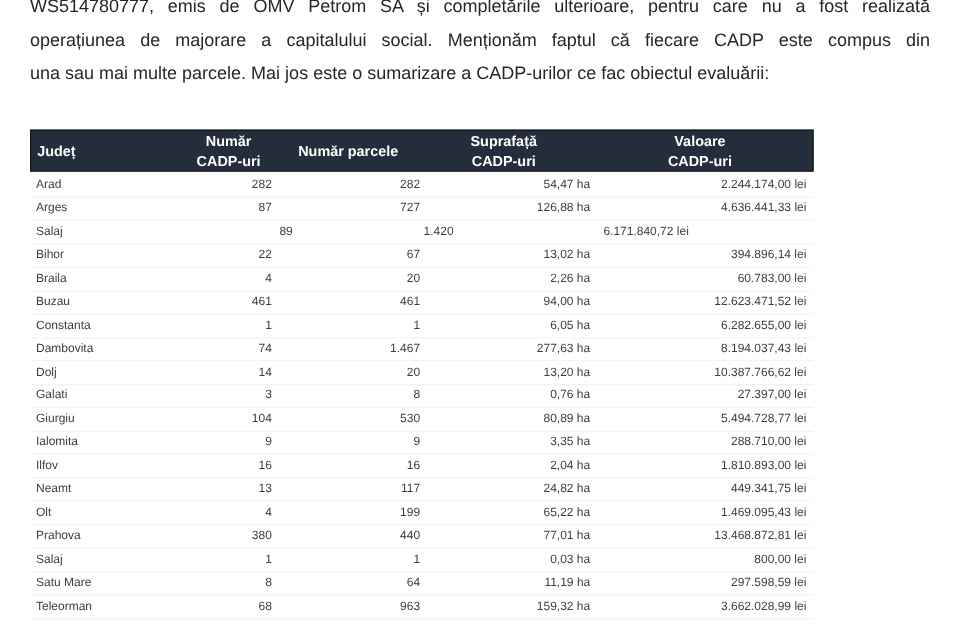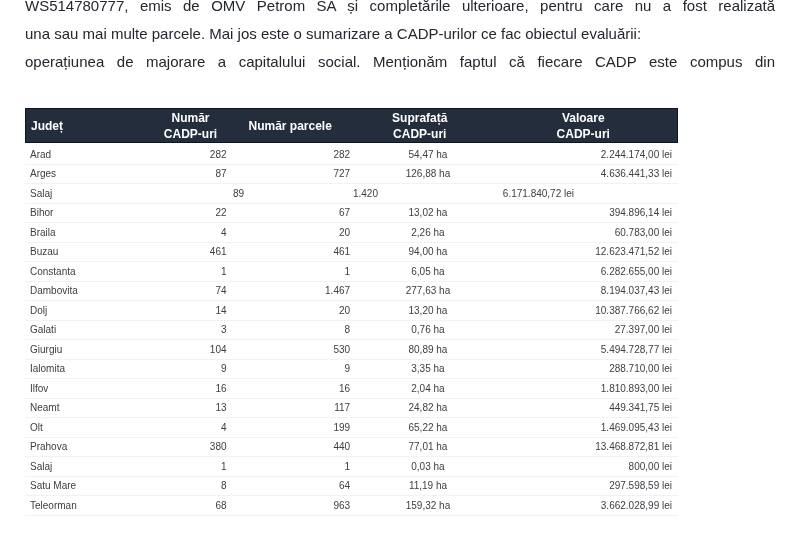--- a/index.html
+++ b/index.html
@@ -72,33 +72,33 @@
     gap: 14px;
   }
   .td {
     box-sizing: border-box;
     white-space: nowrap;
     overflow: hidden;
   }
   .c0 { width: 125px; text-align: left;  padding-left: 5px; }
   .c1 { width: 80px;  text-align: right; }
   .c2 { width: 120px; text-align: right; }
-  .c3 { width: 140px; text-align: center; }
+  .c3 { width: 140px; text-align: right; }
   .c4 { width: 188px; text-align: right; padding-right: 6px; }
   .th.c1, .th.c2, .th.c3, .th.c4 { text-align: center; padding-right: 0; }
 </style>
 </head>
 <body>
 
 <div class="page">
 
   <div class="para">
     <div class="para-line just">WS514780777, emis de OMV Petrom SA și completările ulterioare, pentru care nu a fost realizată</div>
+    <div class="para-line just">operațiunea de majorare a capitalului social. Menționăm faptul că fiecare CADP este compus din</div>
     <div class="para-line">una sau mai multe parcele. Mai jos este o sumarizare  a CADP-urilor ce fac obiectul evaluării:</div>
-    <div class="para-line just">operațiunea de majorare a capitalului social. Menționăm faptul că fiecare CADP este compus din</div>
   </div>
 
   <div class="tbl">
     <div class="thead" id="thead" style="background: rgb(35, 45, 59); color: rgb(255, 255, 255);">
         <div class="th c0">
           <div class="th-line">Județ</div>
         </div>
         <div class="th c1">
           <div class="th-line">Număr</div>
           <div class="th-line">CADP-uri</div>

